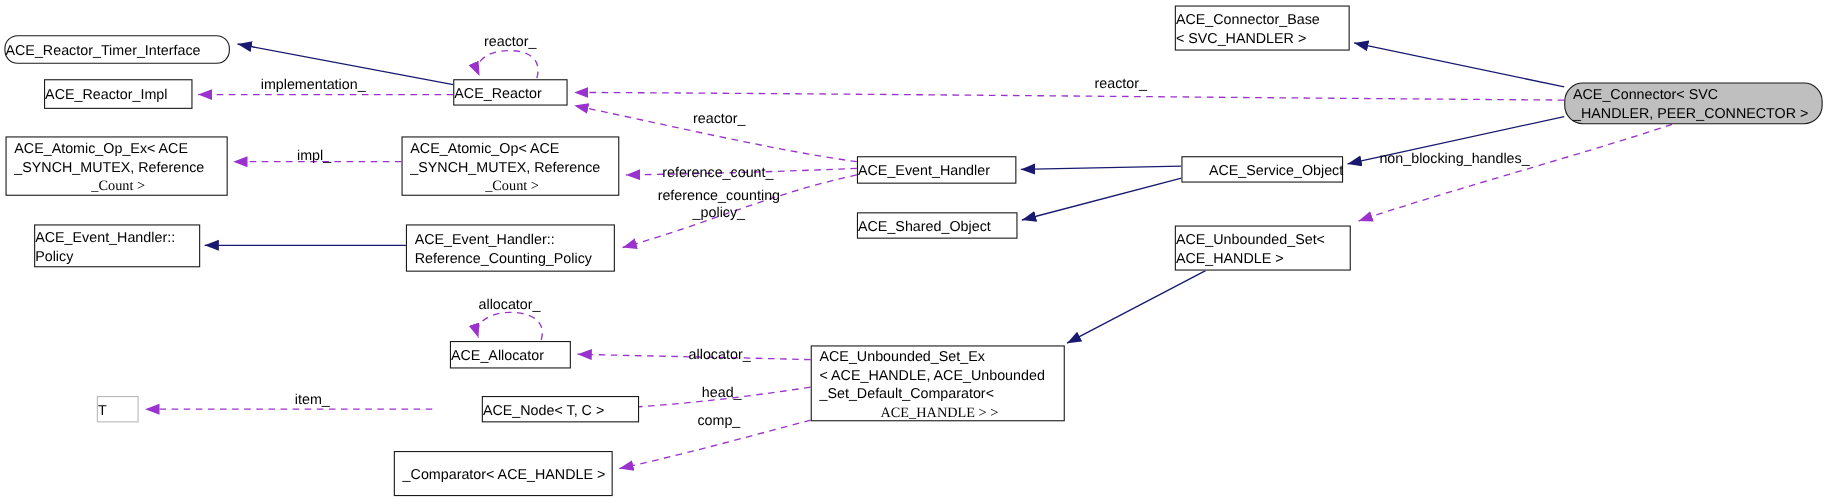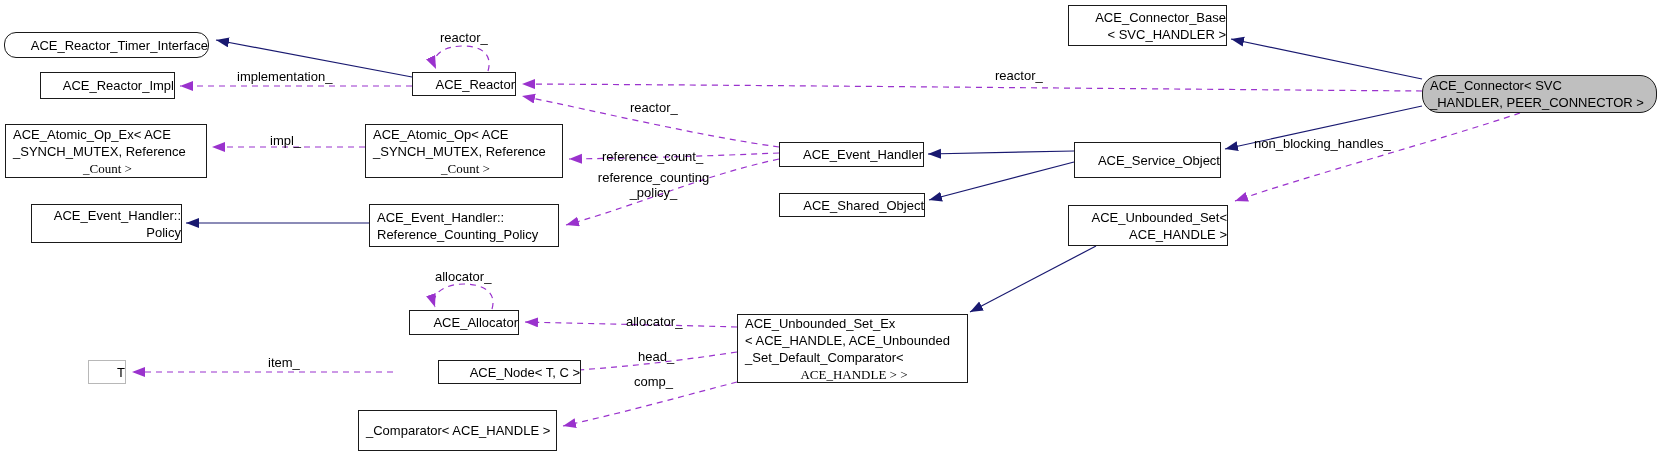--- a/index.html
+++ b/index.html
@@ -14,21 +14,21 @@
   }
   .edges{position:absolute;left:0;top:0;}
   .node{
     position:absolute;
     box-sizing:border-box;
     background:#ffffff;
     border:1px solid #1a1a1a;
     display:flex;
     flex-direction:column;
     justify-content:center;
-    text-align:right;
+    text-align:left;
     line-height:17px;
     white-space:nowrap;
     z-index:2;
   }
   .node.ta-l{text-align:left;padding-left:7px;padding-right:4px;}
   .node.ta-l .ln.ctr{text-align:center;font-family:Liberation Serif, serif;}
   .node.selected{background:#bfbfbf;}
   .node.tparam{border:1px solid #b8b8b8;}
   .elabel{
     position:absolute;
@@ -115,40 +115,40 @@
   </div>
 
   <div class="node" style="left:779px;top:142px;width:145px;height:25px;">
     <div class="ln">ACE_Event_Handler</div>
   </div>
 
   <div class="node" style="left:779px;top:193px;width:146px;height:24px;">
     <div class="ln">ACE_Shared_Object</div>
   </div>
 
-  <div class="node" style="left:1074px;top:142px;width:147px;height:36px;">
+  <div class="node" style="left:1074px;top:142px;width:147px;height:24px;padding-left:24px;">
     <div class="ln">ACE_Service_Object</div>
   </div>
 
   <div class="node" style="left:1068px;top:5px;width:159px;height:41px;">
     <div class="ln">ACE_Connector_Base</div>
     <div class="ln">&lt; SVC_HANDLER &gt;</div>
   </div>
 
   <div class="node selected ta-l" style="left:1422px;top:75px;width:235px;height:38px;border-radius:17px;">
     <div class="ln">ACE_Connector&lt; SVC</div>
     <div class="ln">_HANDLER, PEER_CONNECTOR &gt;</div>
   </div>
 
   <div class="node" style="left:1068px;top:205px;width:160px;height:41px;">
     <div class="ln">ACE_Unbounded_Set&lt;</div>
     <div class="ln">ACE_HANDLE &gt;</div>
   </div>
 
-  <div class="node" style="left:409px;top:310px;width:110px;height:25px;padding-left:16px;">
+  <div class="node" style="left:409px;top:310px;width:110px;height:25px;">
     <div class="ln">ACE_Allocator</div>
   </div>
 
   <div class="node tparam" style="left:88px;top:360px;width:38px;height:24px;">
     <div class="ln">T</div>
   </div>
 
   <div class="node" style="left:393px;top:360px;width:143px;height:24px;margin-left:45px;">
     <div class="ln">ACE_Node&lt; T, C &gt;</div>
   </div>

